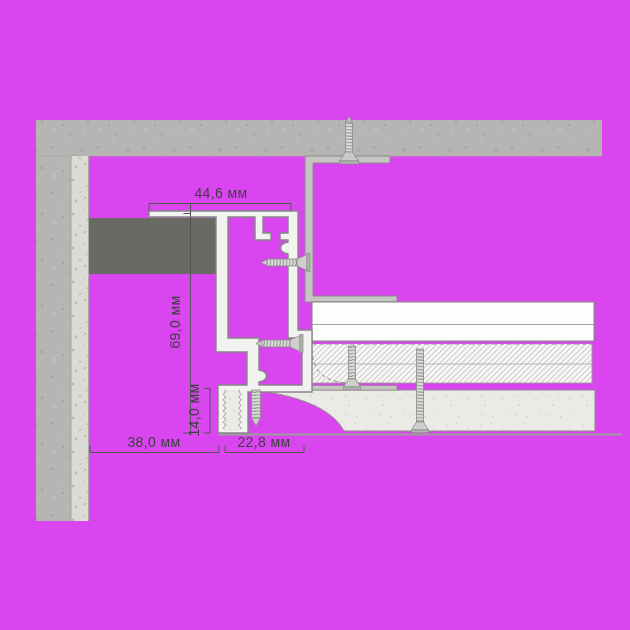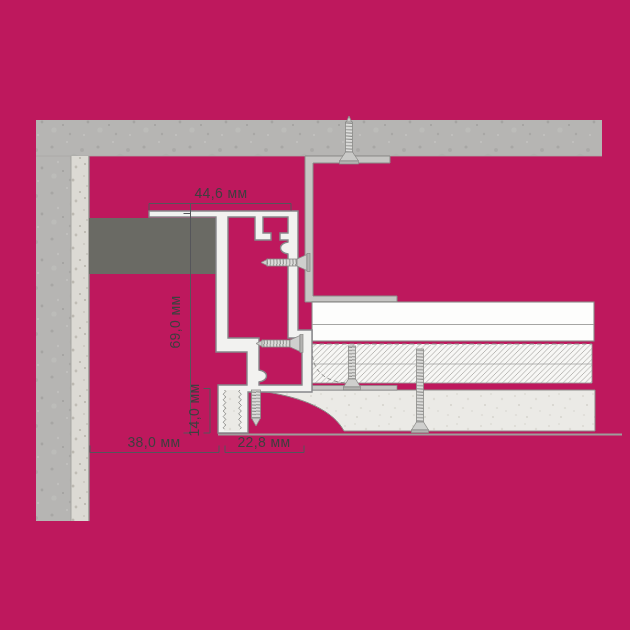--- a/index.html
+++ b/index.html
@@ -1,19 +1,19 @@
 <!DOCTYPE html>
 <html><head>
 <meta charset="utf-8">
 <style>
   html,body{margin:0;padding:0;background:#ffffff;}
   .canvas{
     position:relative;
     width:630px;height:630px;
-    background:#be185d;
+    background:#d946ef;
     overflow:hidden;
     font-family:"Liberation Sans", sans-serif;
   }
   svg{display:block;}
   text{
     font-family:"Liberation Sans", sans-serif;
     font-size:14px;
     fill:#3f3f3f;
     letter-spacing:0.4px;
   }

